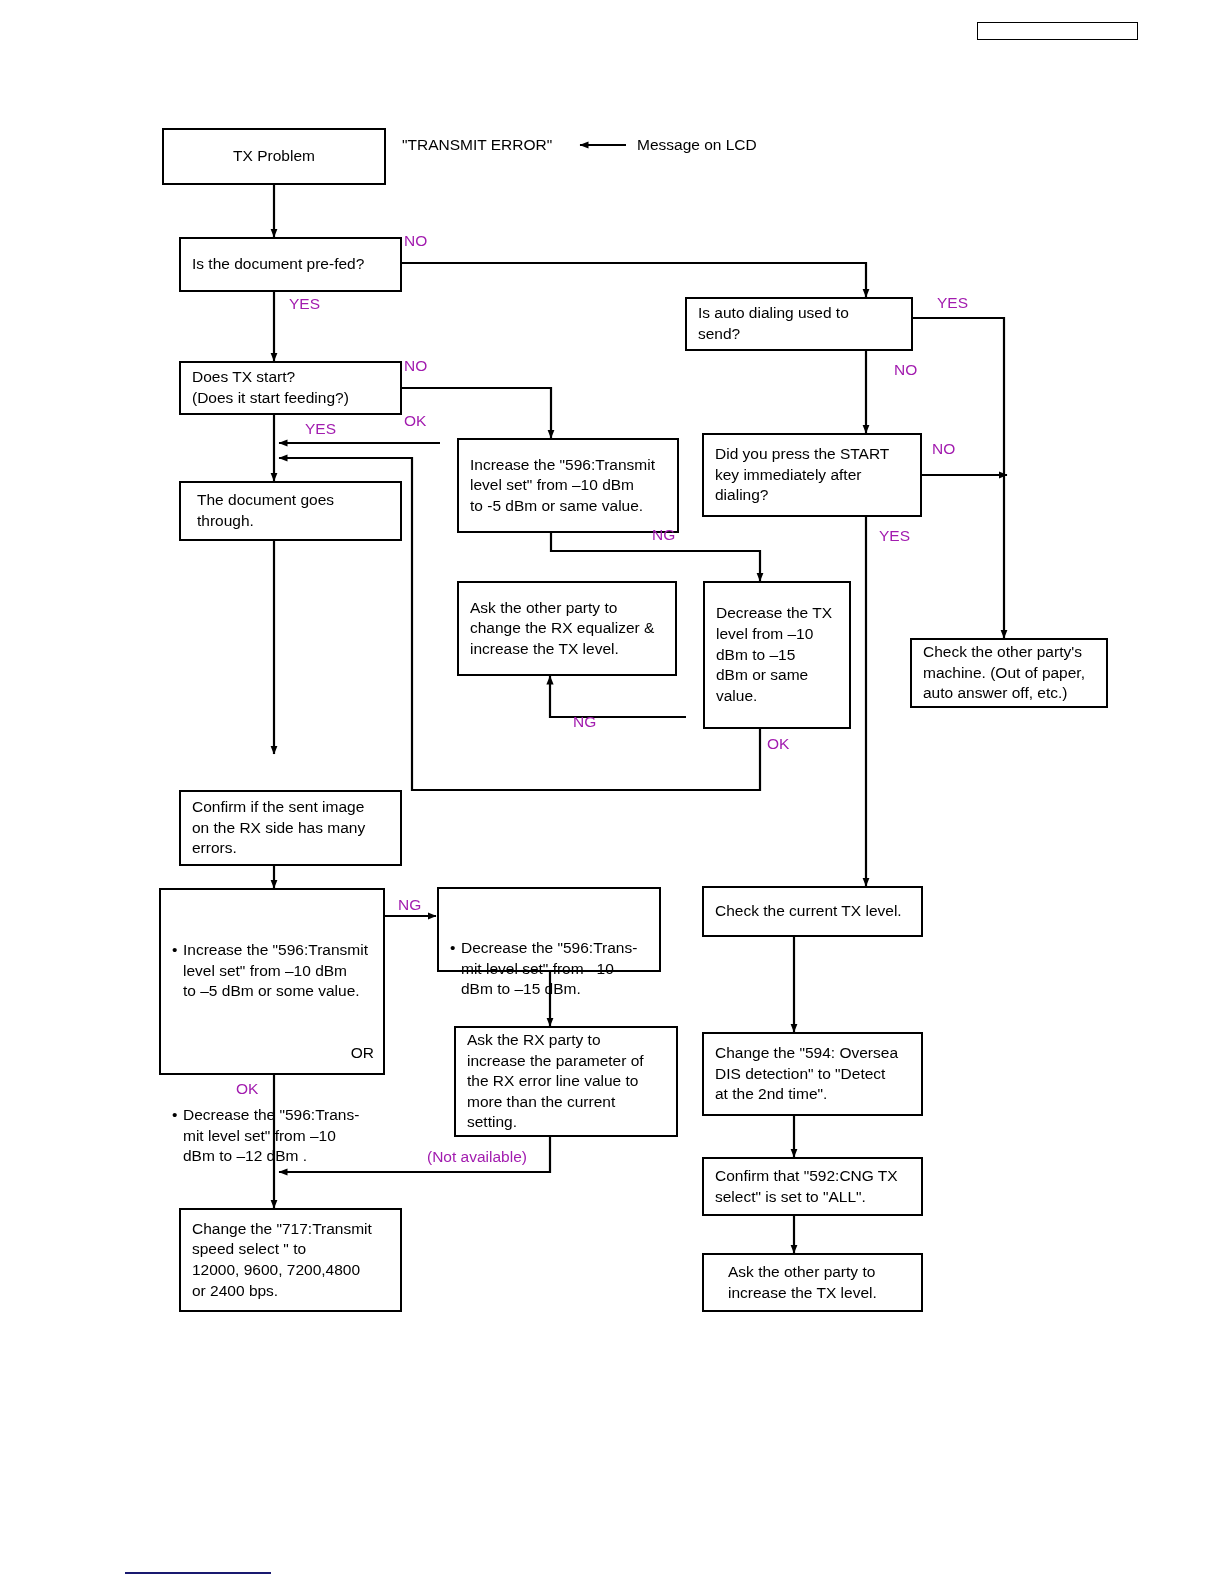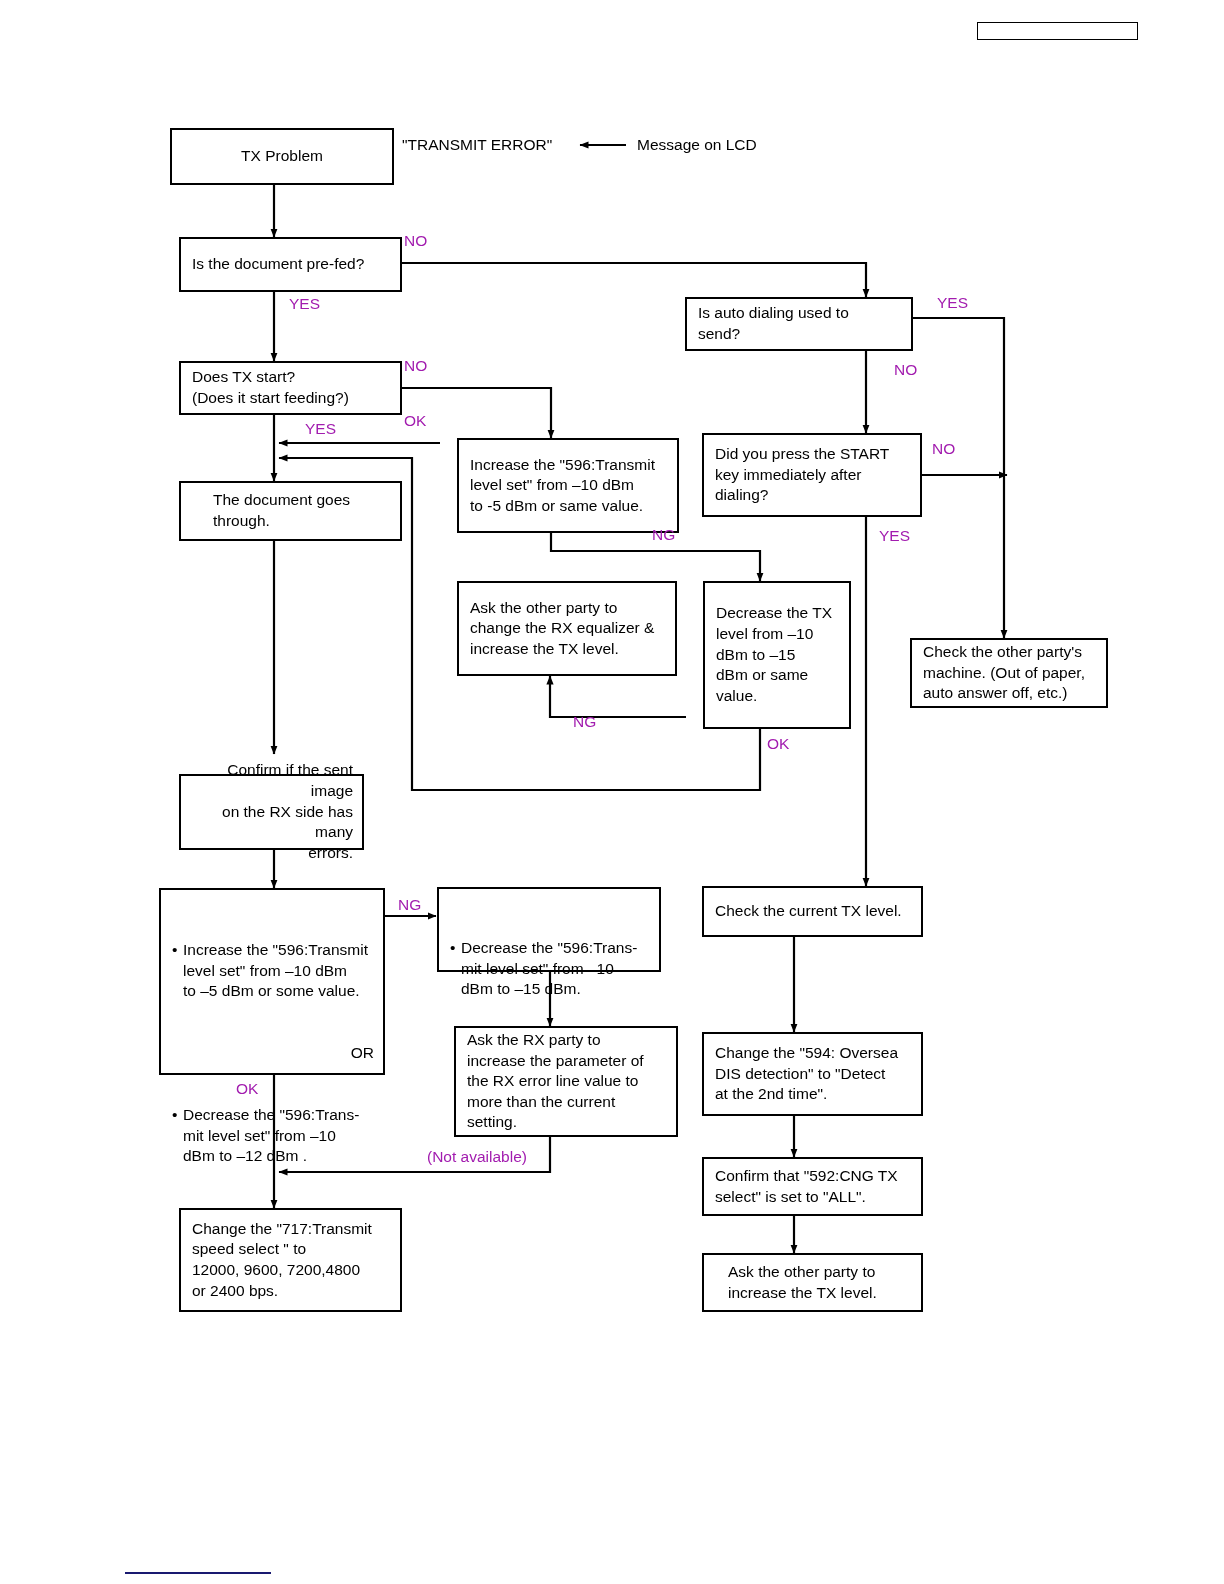--- a/index.html
+++ b/index.html
@@ -35,21 +35,20 @@
     padding: 7px 9px 6px 11px;
     white-space: pre-line;
     z-index: 3;
   }
   .node.center {
     text-align: center;
     display: flex;
     align-items: center;
     justify-content: center;
     padding: 4px 6px;
-    margin-left: 8px;
   }
   .node.vcenter {
     display: flex;
     align-items: center;
     padding-top: 4px;
     padding-bottom: 4px;
     margin-left: 17px;
   }
   .node-text { display: block; }
   .edge-label {
@@ -168,21 +167,21 @@
 
   <div class="node vcenter" style="left:162px; top:237px; width:223px; height:55px;">
     <span class="node-text">Is the document pre-fed?</span>
   </div>
 
   <div class="node vcenter" style="left:162px; top:361px; width:223px; height:54px;">
     <span class="node-text">Does TX start?
 (Does it start feeding?)</span>
   </div>
 
-  <div class="node vcenter" style="left:162px; top:481px; width:223px; height:60px; padding-left:32px;">
+  <div class="node vcenter" style="left:162px; top:481px; width:223px; height:60px; padding-left:16px;">
     <span class="node-text">The document goes
 through.</span>
   </div>
 
   <div class="node vcenter" style="left:440px; top:438px; width:222px; height:95px;">
     <span class="node-text">Increase the "596:Transmit
 level set" from –10 dBm
 to -5 dBm or same value.</span>
   </div>
 
@@ -210,21 +209,21 @@
 dBm or same
 value.</span>
   </div>
 
   <div class="node vcenter" style="left:893px; top:638px; width:198px; height:70px;">
     <span class="node-text">Check the other party's
 machine. (Out of paper,
 auto answer off, etc.)</span>
   </div>
 
-  <div class="node vcenter" style="left:162px; top:774px; width:185px; height:76px;text-align:right;">
+  <div class="node vcenter" style="left:162px; top:790px; width:223px; height:76px;">
     <span class="node-text">Confirm if the sent image
 on the RX side has many
 errors.</span>
   </div>
 
   <div class="node" style="left:159px; top:888px; width:226px; height:187px; padding-top:9px;">
     <ul class="bullet-list">
       <li>Increase the "596:Transmit
 level set" from –10 dBm
 to –5 dBm or some value.</li>

